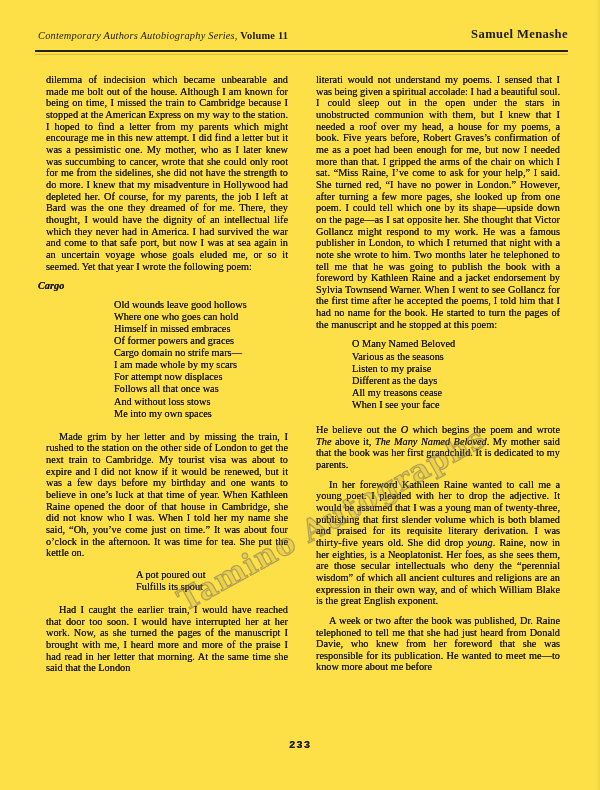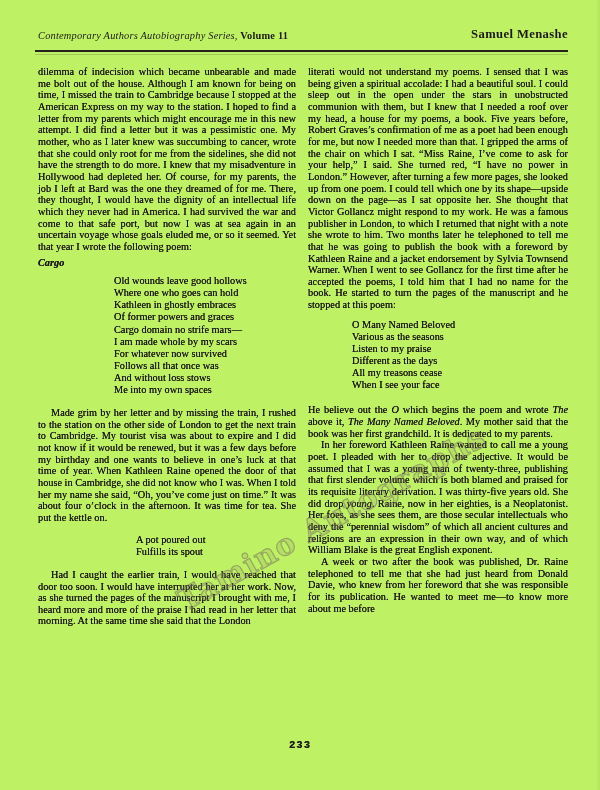--- a/index.html
+++ b/index.html
@@ -1,20 +1,20 @@
 <!DOCTYPE html>
 <html lang="en"><head>
 <meta charset="utf-8">
 <style>
   html,body{margin:0;padding:0;background:#e8e8e6;}
   .page{
     position:relative;
     width:600px;height:790px;
     margin:0 auto;
-    background:#bef264;
+    background:#fde047;
     overflow:hidden;
     font-family:"Liberation Serif","DejaVu Serif",serif;
     color:#1c1a17;
   }
   .page::after{
     content:"";position:absolute;top:0;right:0;bottom:0;width:4px;
     background:linear-gradient(to left,rgba(0,0,0,0.06),rgba(0,0,0,0));
     pointer-events:none;
   }
   
@@ -39,21 +39,21 @@
   
   .text-column{
     position:absolute;top:66px;
     font-size:10.3px;line-height:11.65px;
     text-align:justify;
     text-shadow:0 0 0.4px currentColor;
     hyphens:auto;-webkit-hyphens:auto;
   }
   .col-left{left:38px;width:258px;}
   .col-right{left:308px;width:260px;}
-  .text-column p{margin:0;}
+  .text-column p{margin:8px;}
   p.indent{text-indent:13px;}
   p.noindent{text-indent:0;}
   .poem-title{
     margin:4px 0 7px 0;
     text-align:left;font-style:italic;font-weight:700;
     font-size:10.3px;
   }
   .poem{
     margin:10px 0 11px 0;
     text-align:left;line-height:12.1px;
@@ -95,25 +95,25 @@
   </div>
   <div class="header-rule"></div>
   <div class="header-rule-ghost"></div>
 
   <div class="text-column col-left">
     <p class="noindent"><span>dilemma of indecision which became unbearable and made me bolt out of the house. Although I am known for being on time, I missed the train to Cambridge because I stopped at the American Express on my way to the station. I hoped to find a letter from my parents which might encourage me in this new attempt. I did find a letter but it was a pessimistic one. My mother, who as I later knew was succumbing to cancer, wrote that she could only root for me from the sidelines, she did not have the strength to do more. I knew that my misadventure in Hollywood had depleted her. Of course, for my parents, the job I left at Bard was the one they dreamed of for me. There, they thought, I would have the dignity of an intellectual life which they never had in America. I had survived the war and come to that safe port, but now I was at sea again in an uncertain voyage whose goals eluded me, or so it seemed. Yet that year I wrote the following poem:</span></p>
     <div class="poem-title">Cargo</div>
     <div class="poem poem-cargo">
         <div>Old wounds leave good hollows</div>
         <div>Where one who goes can hold</div>
-        <div>Kathleen in ghostly embraces</div>
+        <div>Himself in missed embraces</div>
         <div>Of former powers and graces</div>
         <div>Cargo domain no strife mars—</div>
         <div>I am made whole by my scars</div>
-        <div>For whatever now survived</div>
+        <div>For attempt now displaces</div>
         <div>Follows all that once was</div>
         <div>And without loss stows</div>
         <div>Me into my own spaces</div>
       </div>
     <p class="indent"><span>Made grim by her letter and by missing the train, I rushed to the station on the other side of London to get the next train to Cambridge. My tourist visa was about to expire and I did not know if it would be renewed, but it was a few days before my birthday and one wants to believe in one’s luck at that time of year. When Kathleen Raine opened the door of that house in Cambridge, she did not know who I was. When I told her my name she said, “Oh, you’ve come just on time.” It was about four o’clock in the afternoon. It was time for tea. She put the kettle on.</span></p>
     <div class="poem poem-pot">
         <div>A pot poured out</div>
         <div>Fulfills its spout</div>
       </div>
     <p class="indent"><span>Had I caught the earlier train, I would have reached that door too soon. I would have interrupted her at her work. Now, as she turned the pages of the manuscript I brought with me, I heard more and more of the praise I had read in her letter that morning. At the same time she said that the London</span></p>

